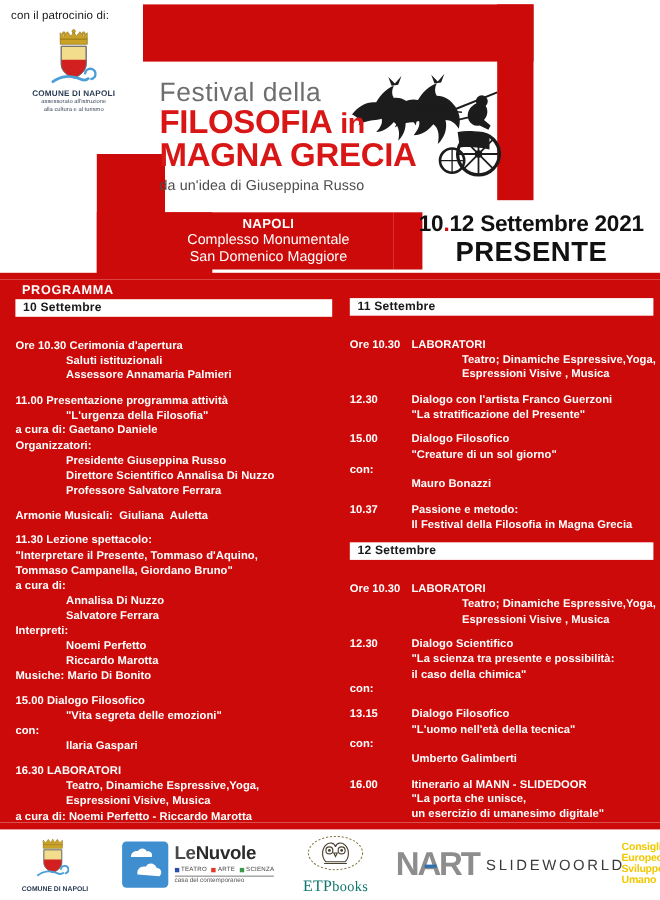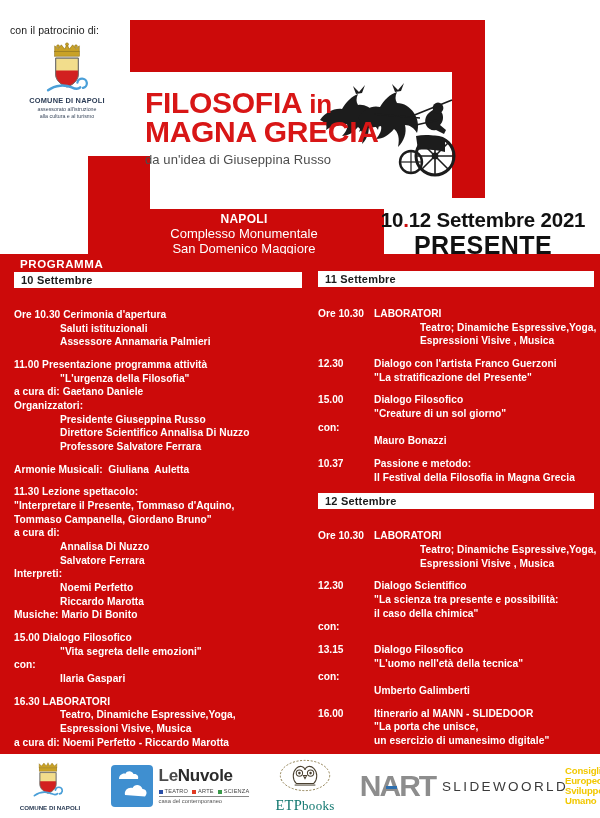--- a/index.html
+++ b/index.html
@@ -10,21 +10,21 @@
     overflow: hidden;
   }
   #poster {
     position: relative;
     width: 600px; height: 818px;
     background: #ffffff;
     overflow: hidden;
   }
 
   
-  .header { position: absolute; left: 0; top: 16px; width: 600px; height: 250px; background: #fff; }
+  .header { position: absolute; left: 0; top: 0; width: 600px; height: 250px; background: #fff; }
 
   .hdr-top-band {
     position: absolute; left: 130px; top: 4px; width: 355px; height: 52px;
     background: #cc0a0a;
   }
   .hdr-right-bar {
     position: absolute; left: 452px; top: 4px; width: 33px; height: 178px;
     background: #cc0a0a;
   }
   .hdr-left-block {
@@ -248,20 +248,21 @@
           <circle cx="126" cy="30" r="5.4"></circle>
 
           <path d="M100 38 L140 22" stroke="#1c1c1c" stroke-width="1.8" fill="none"></path>
           <path d="M104 47 L126 42" stroke="#1c1c1c" stroke-width="1.5" fill="none"></path>
           <path d="M62 36 L108 40" stroke="#1c1c1c" stroke-width="1.4" fill="none"></path>
         </g>
       </svg>
     </div>
 
     <div class="title-wrap">
+      <div class="t-festival">Festival della</div>
       <div class="t-main1"><span>FILOSOFIA</span> <span class="thin">in</span></div>
       <div class="t-main2">MAGNA GRECIA</div>
       <div class="t-idea">da un'idea di Giuseppina Russo</div>
     </div>
 
     <div class="napoli-text">
       <div class="l1">NAPOLI</div>
       <div class="l2">Complesso Monumentale</div>
       <div class="l3">San Domenico Maggiore</div>
     </div>

